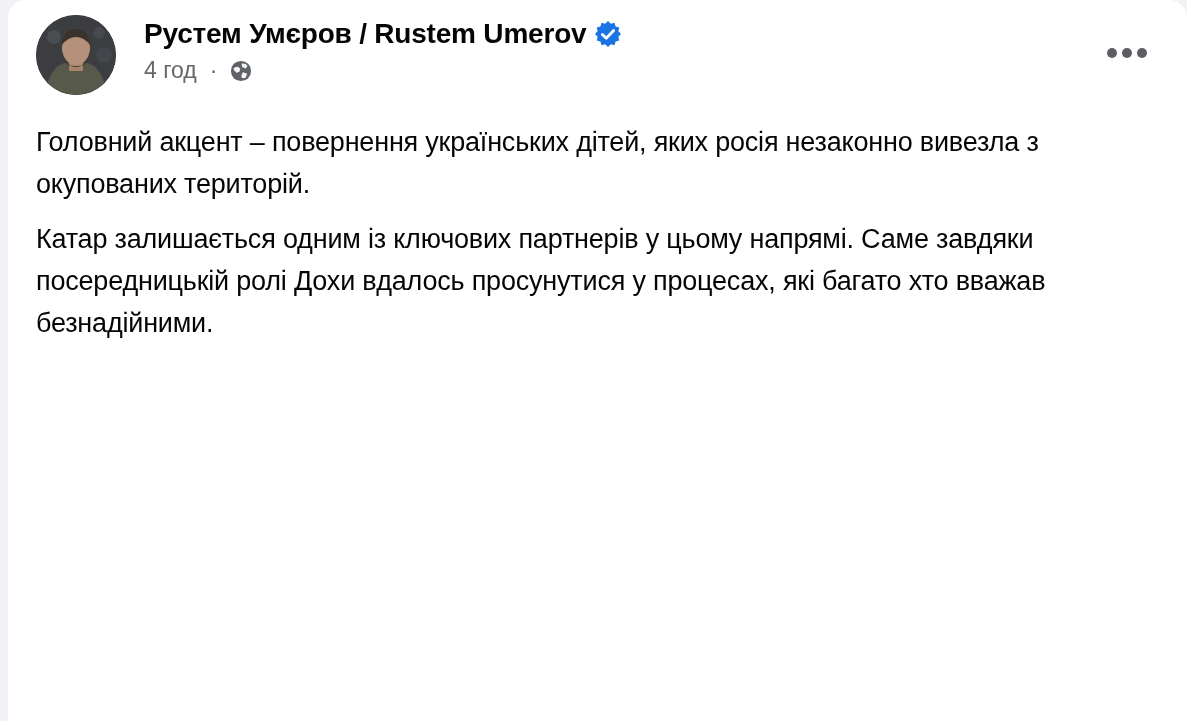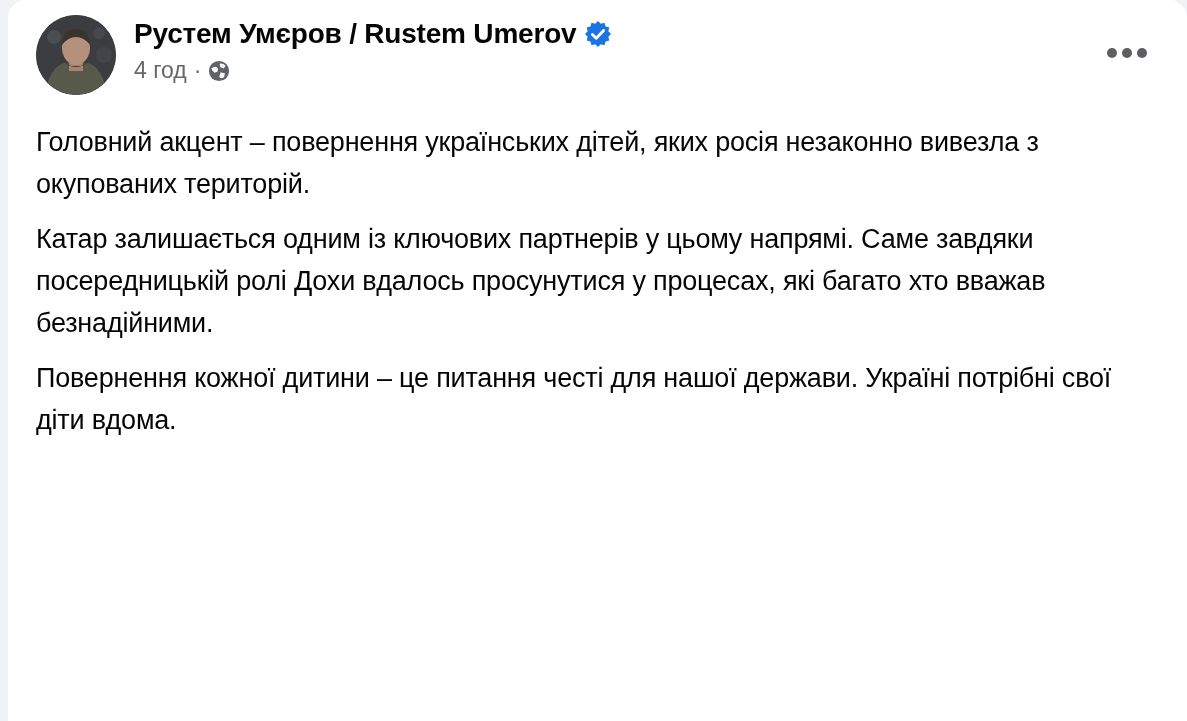--- a/index.html
+++ b/index.html
@@ -28,36 +28,36 @@
   .avatar {
     width: 80px;
     height: 80px;
     border-radius: 50%;
     overflow: hidden;
     flex: none;
     cursor: pointer;
     background: #3b3d40;
   }
   .avatar svg { display: block; width: 80px; height: 80px; }
-  .header-text { margin-left: 18px; padding-top: 3px; }
+  .header-text { margin-left: 28px; padding-top: 3px; }
   .name-row { display: flex; align-items: center; gap: 9px; }
   .author-name {
     font-size: 28px;
     font-weight: 700;
     color: #050505;
     letter-spacing: -0.2px;
     cursor: pointer;
     white-space: nowrap;
   }
   .verified-icon { display: inline-flex; }
   .verified-icon svg { width: 26px; height: 26px; display: block; }
   .meta-row {
     display: flex;
     align-items: center;
-    gap: 7px;
+    gap: 13px;
     margin-top: 7px;
     color: #65676b;
     font-size: 23px;
   }
   .timestamp { cursor: pointer; }
   .meta-separator { color: #65676b; }
   .globe-icon { display: inline-flex; margin-top: 1px; }
   .globe-icon svg { width: 22px; height: 22px; display: block; }
   .more-button {
     position: absolute;
@@ -148,16 +148,15 @@
       <span class="more-dot"></span>
       <span class="more-dot"></span>
       <span class="more-dot"></span>
     </button>
 
   </header>
 
   <div class="post-body">
     <p>Головний акцент – повернення українських дітей, яких росія незаконно вивезла з окупованих територій.</p>
     <p>Катар залишається одним із ключових партнерів у цьому напрямі. Саме завдяки посередницькій ролі Дохи вдалось просунутися у процесах, які багато хто вважав безнадійними.</p>
-    <p>Повернення кожної дитини – це питання честі для нашої держави. Україні потрібні свої діти вдома.</p>
   </div>
 
 </article>
 
 </body></html>

